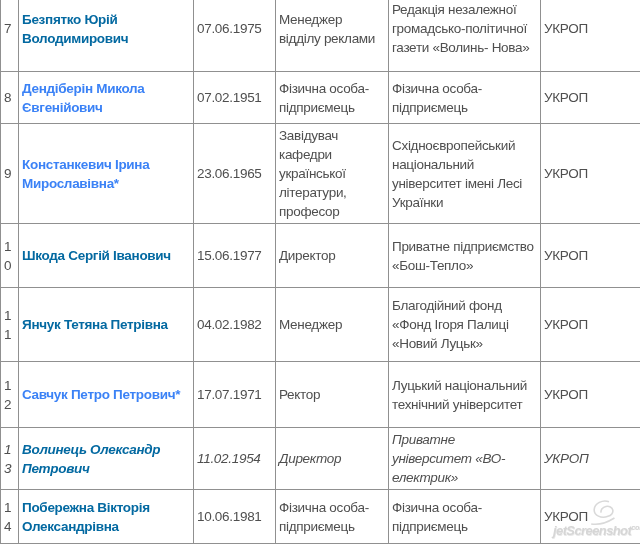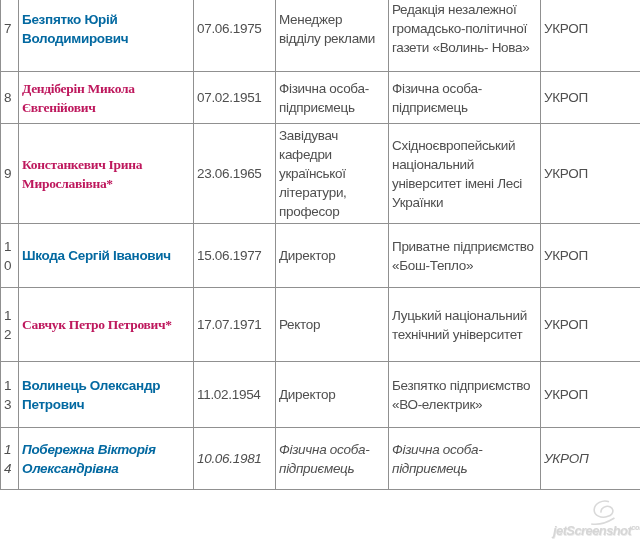--- a/index.html
+++ b/index.html
@@ -50,22 +50,21 @@
   td.date-cell  { white-space: nowrap; }
   td.party-cell { padding-left: 5px; }
 
   a.name-link {
     font-weight: bold;
     color: #0369a1;
     text-decoration: none;
     cursor: pointer;
   }
   a.name-link.visited {
-    color: #be185d;
-    font-family: Liberation Serif, serif;
+    color: #3b82f6;
   }
 
   
   tbody tr:nth-child(1) { height: 86px; }
   tbody tr:nth-child(2) { height: 52px; }
   tbody tr:nth-child(3) { height: 98px; }
   tbody tr:nth-child(4) { height: 64px; }
   tbody tr:nth-child(5) { height: 74px; }
   tbody tr:nth-child(6) { height: 66px; }
   tbody tr:nth-child(7) { height: 62px; font-style: italic; }
@@ -141,33 +140,41 @@
   </tr>
         <tr>
     <td class="num-cell">10</td>
     <td class="name-cell"><a class="name-link">Шкода Сергій Іванович</a></td>
     <td class="date-cell">15.06.1977</td>
     <td class="pos-cell">Директор</td>
     <td class="work-cell">Приватне підприємство «Бош-Тепло»</td>
     <td class="party-cell">УКРОП</td>
   </tr>
         <tr>
+    <td class="num-cell">11</td>
+    <td class="name-cell"><a class="name-link">Янчук Тетяна Петрівна</a></td>
+    <td class="date-cell">04.02.1982</td>
+    <td class="pos-cell">Менеджер</td>
+    <td class="work-cell">Благодійний фонд «Фонд Ігоря Палиці «Новий Луцьк»</td>
+    <td class="party-cell">УКРОП</td>
+  </tr>
+        <tr>
     <td class="num-cell">12</td>
     <td class="name-cell"><a class="name-link visited">Савчук Петро Петрович*</a></td>
     <td class="date-cell">17.07.1971</td>
     <td class="pos-cell">Ректор</td>
     <td class="work-cell">Луцький національний технічний університет</td>
     <td class="party-cell">УКРОП</td>
   </tr>
         <tr>
     <td class="num-cell">13</td>
     <td class="name-cell"><a class="name-link">Волинець Олександр Петрович</a></td>
     <td class="date-cell">11.02.1954</td>
     <td class="pos-cell">Директор</td>
-    <td class="work-cell">Безпятко підприємство «ВО-електрик»</td>
+    <td class="work-cell">Приватне університет «ВО-електрик»</td>
     <td class="party-cell">УКРОП</td>
   </tr>
         <tr>
     <td class="num-cell">14</td>
     <td class="name-cell"><a class="name-link">Побережна Вікторія Олександрівна</a></td>
     <td class="date-cell">10.06.1981</td>
     <td class="pos-cell">Фізична особа-підприємець</td>
     <td class="work-cell">Фізична особа-підприємець</td>
     <td class="party-cell">УКРОП</td>
   </tr>

